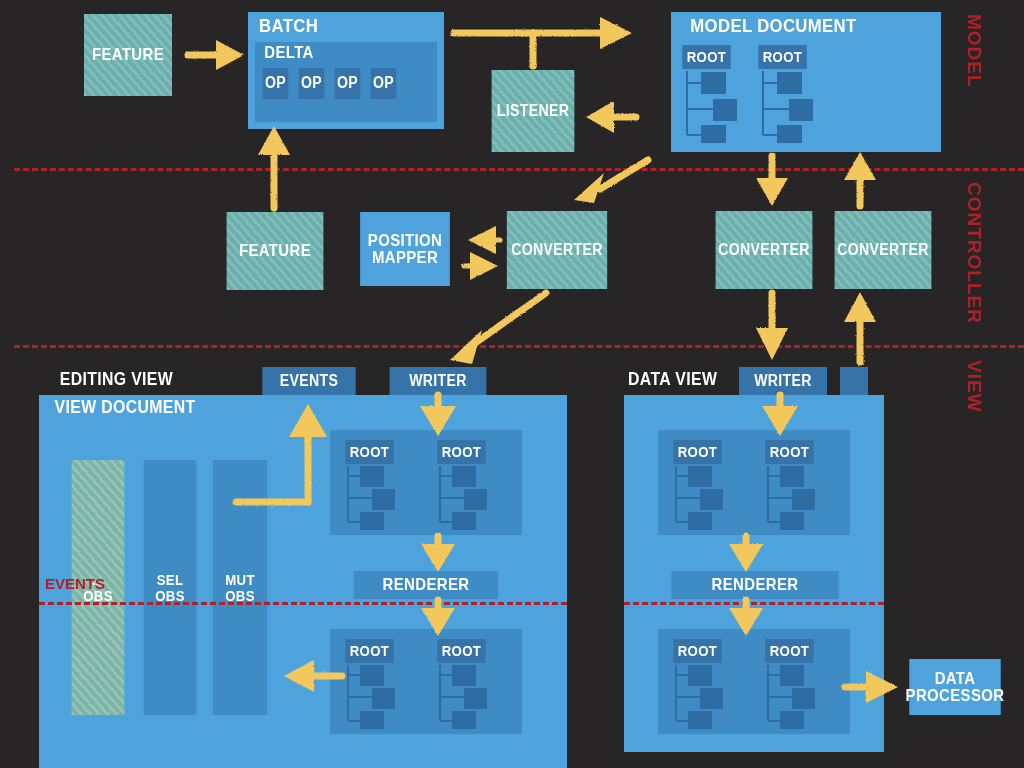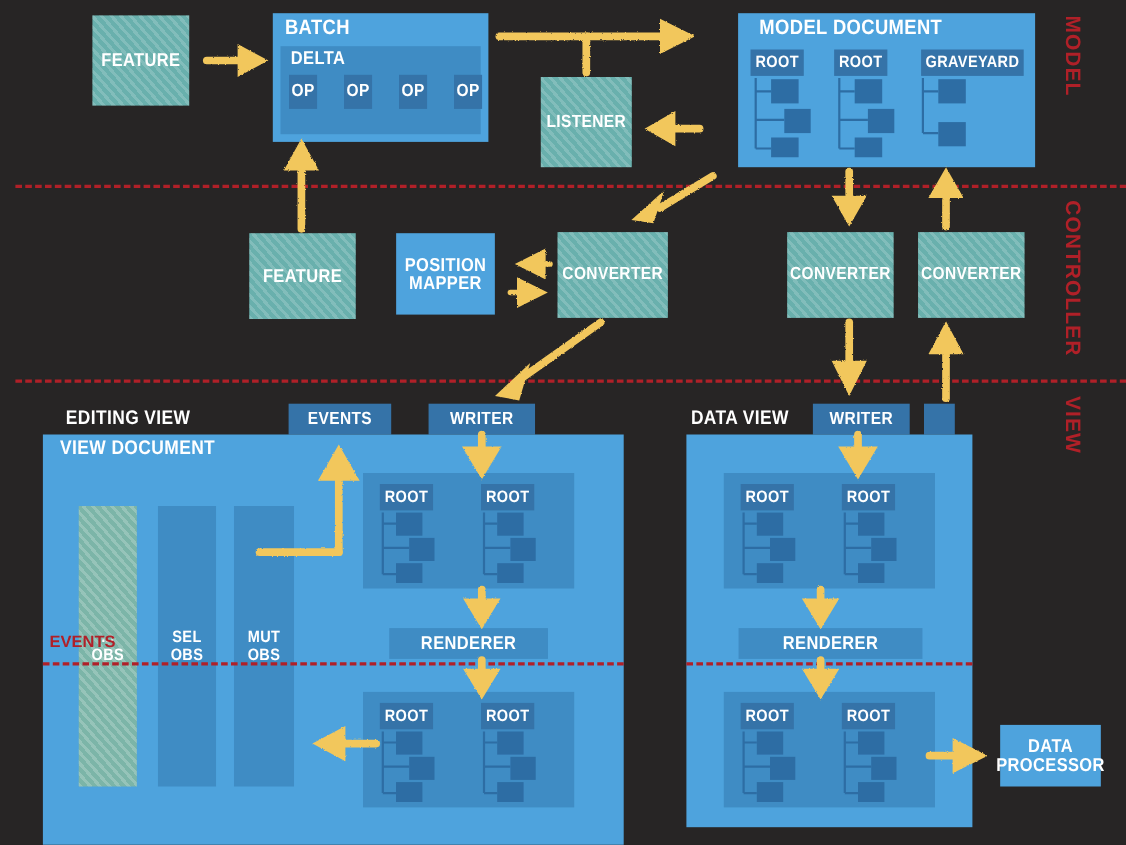--- a/index.html
+++ b/index.html
@@ -58,21 +58,21 @@
   <div class="abs layer-label" style="left:985px;top:14px;">MODEL</div>
   <div class="abs layer-label" style="left:985px;top:182px;">CONTROLLER</div>
   <div class="abs layer-label" style="left:985px;top:360px;">VIEW</div>
 
   <div class="abs teal lbl t17 cond" style="left:78px;top:14px;width:100px;height:82px;">FEATURE</div>
 
   <div class="abs blue" style="left:248px;top:12px;width:196px;height:117px;">
     <div class="lbl lbl-tl t19 cond" style="position:absolute;left:7px;top:4px;">BATCH</div>
     <div class="abs blue-mid" style="left:7px;top:30px;width:182px;height:80px;">
       <div class="lbl lbl-tl t17 cond" style="position:absolute;left:6px;top:2px;">DELTA</div>
-      <div class="abs" style="left:6px;top:26px;display:flex;gap:21px;">
+      <div class="abs" style="left:6px;top:26px;display:flex;gap:7px;">
         <div class="blue-dark lbl t16 cond" style="width:29px;height:31px;">OP</div>
         <div class="blue-dark lbl t16 cond" style="width:29px;height:31px;">OP</div>
         <div class="blue-dark lbl t16 cond" style="width:29px;height:31px;">OP</div>
         <div class="blue-dark lbl t16 cond" style="width:29px;height:31px;">OP</div>
       </div>
     </div>
   </div>
 
   <div class="abs teal lbl t16 cond" style="left:486px;top:70px;width:94px;height:82px;">LISTENER</div>
 
@@ -93,28 +93,20 @@
       <div style="position:relative;width:68px;height:100px;">
         <div class="blue-dark lbl t15 cond" style="width:55px;height:24px;">ROOT</div>
         <svg width="68" height="74" style="position:absolute;left:0;top:24px;">
           <path d="M8 2 V66 M8 14 H22 M8 40 H34 M8 66 H22" stroke="#2d6da4" stroke-width="2" fill="none"></path>
           <rect x="22" y="3" width="25" height="22" fill="#2d6da4"></rect>
           <rect x="34" y="30" width="24" height="22" fill="#2d6da4"></rect>
           <rect x="22" y="56" width="25" height="22" fill="#2d6da4"></rect>
         </svg>
       </div>
 
-      <div style="position:relative;width:106px;height:100px;">
-        <div class="blue-dark lbl t15 cond" style="width:106px;height:24px;">GRAVEYARD</div>
-        <svg width="68" height="74" style="position:absolute;left:0;top:24px;">
-          <path d="M8 2 V52 M8 14 H22 M8 52 H22" stroke="#2d6da4" stroke-width="2" fill="none"></path>
-          <rect x="22" y="3" width="25" height="22" fill="#2d6da4"></rect>
-          <rect x="22" y="42" width="25" height="22" fill="#2d6da4"></rect>
-        </svg>
-      </div>
     </div>
   </div>
 
   <div class="abs teal lbl t17 cond" style="left:220px;top:212px;width:110px;height:78px;">FEATURE</div>
 
   <div class="abs blue lbl t17 cond" style="left:354px;top:212px;width:102px;height:74px;">
     <span style="display:block;">POSITION MAPPER</span>
   </div>
 
   <div class="abs teal lbl t16 cond" style="left:500px;top:211px;width:114px;height:78px;">CONVERTER</div>

